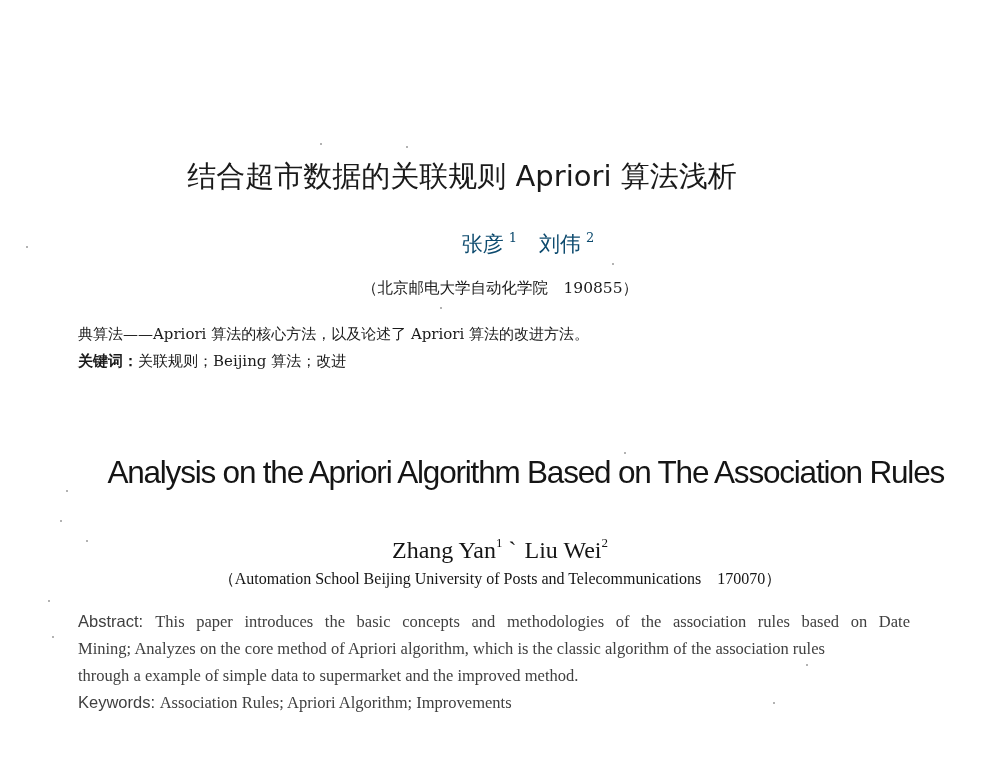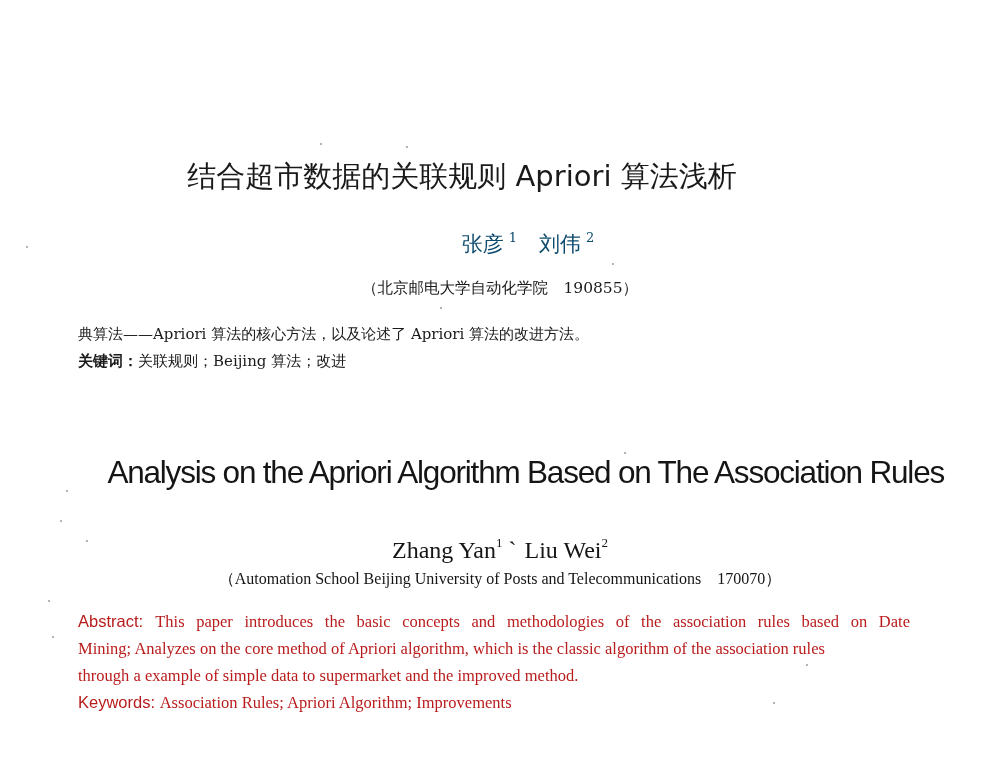--- a/index.html
+++ b/index.html
@@ -77,21 +77,21 @@
       text-align: center;
       font-family: "Liberation Serif", serif;
       font-size: 16px;
       color: #151515;
     }
     .en-abstract {
       left: 78px; top: 608px; width: 832px;
       font-family: "Liberation Serif", serif;
       font-size: 16.5px;
       line-height: 27px;
-      color: #b91c1c;
+      color: #404040;
       white-space: normal;
     }
     .en-abstract .line { display: block; white-space: nowrap; }
     .en-abstract .line.justify {
       text-align: justify;
       text-align-last: justify;
       white-space: normal;
     }
     .en-abstract .label {
       font-family: "Liberation Sans", sans-serif;

